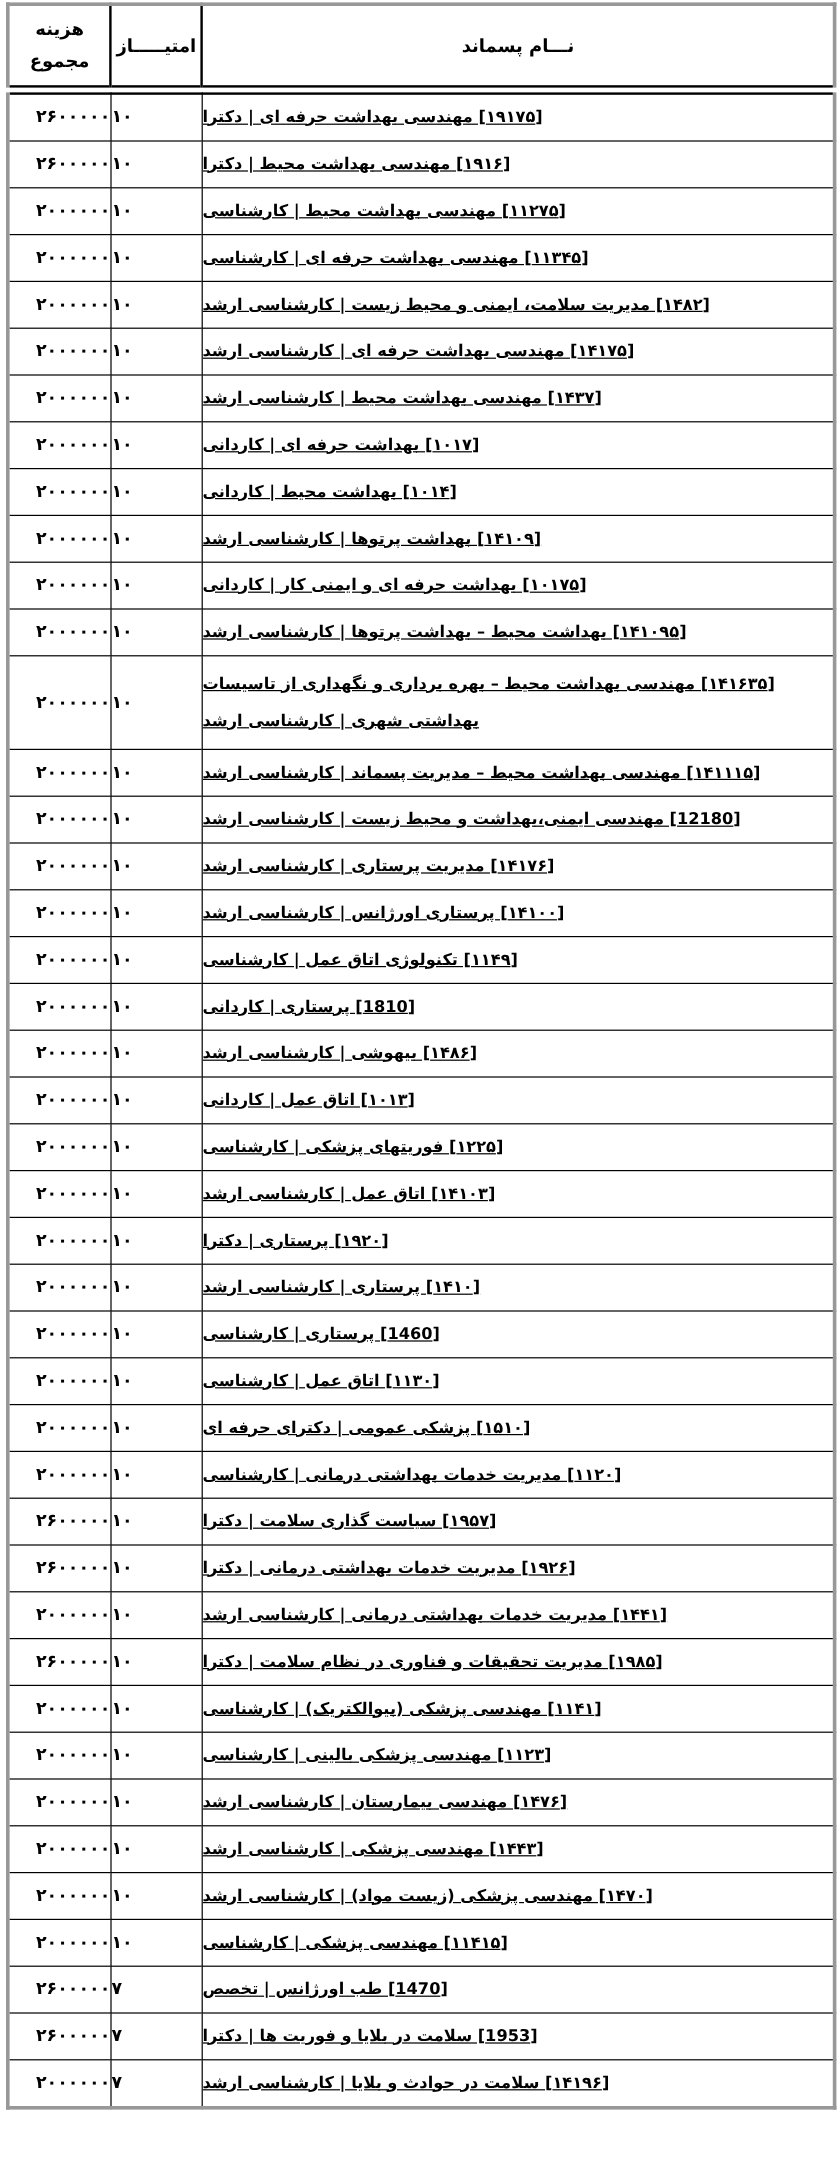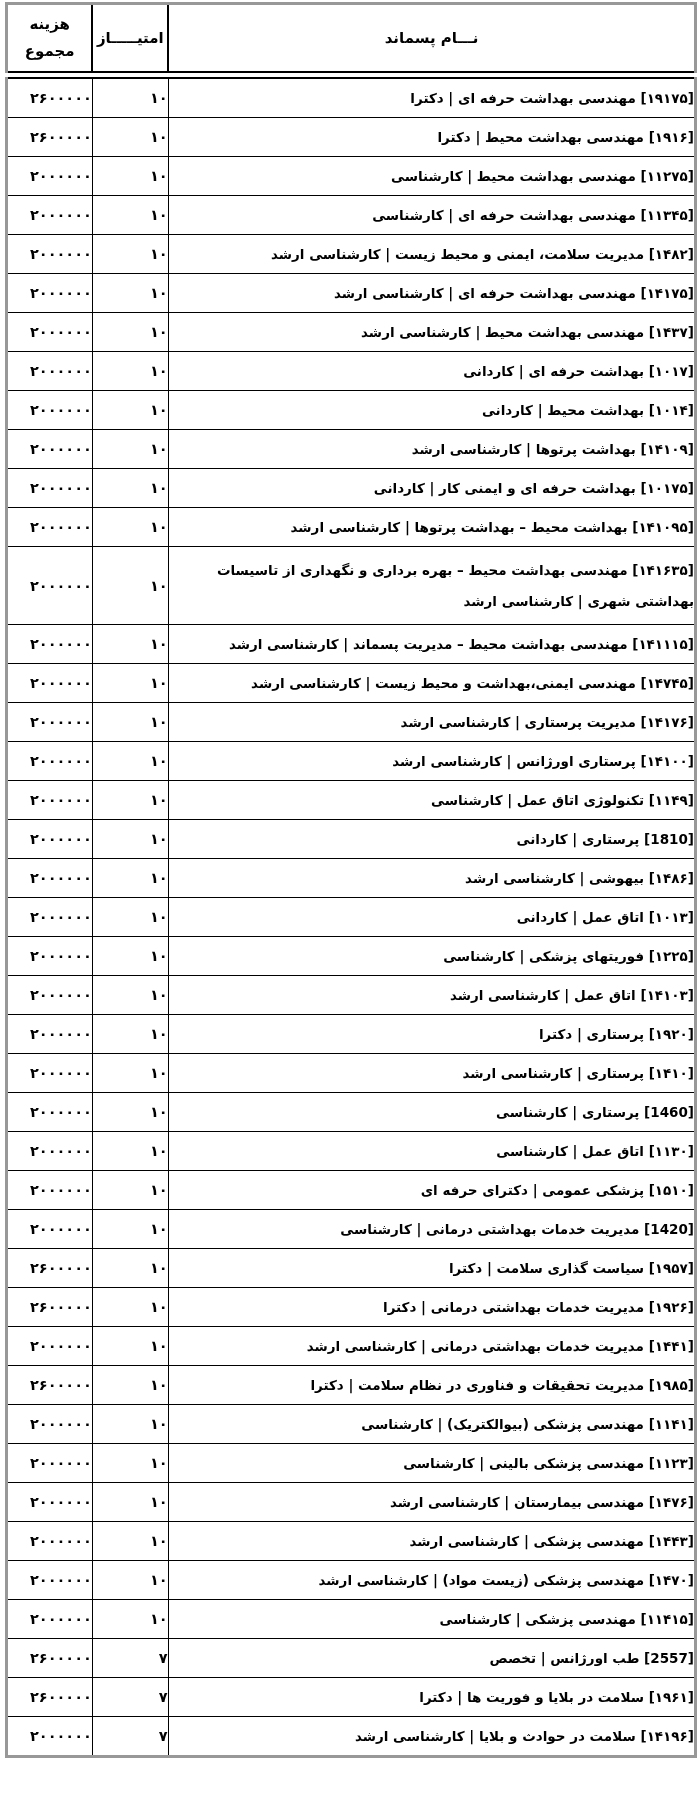--- a/index.html
+++ b/index.html
@@ -49,27 +49,28 @@
   .body-table td {
     border: 1.5px solid #000000;
     height: 38px;
     vertical-align: middle;
     padding: 0;
     overflow: hidden;
   }
   tr.tall td { height: 77px; margin-top: 31px; }
 
   .name-cell {
-    text-align: right;
+    text-align: left;
     padding: 2px 6px;
     font-size: 13.5px;
     line-height: 31px;
+    text-decoration: underline;
   }
   .score-cell {
-    text-align: right;
+    text-align: left;
     padding-left: 4px;
     padding-right: 11px;
     font-size: 14.5px;
   }
   .cost-cell {
     padding-left: 4px;
     padding-right: 8px;
     font-size: 14.5px;
     letter-spacing: 0.5px;
     white-space: nowrap;
@@ -169,21 +170,21 @@
           <td class="name-cell">[۱۴۱۶۳۵] مهندسی بهداشت محیط – بهره برداری و نگهداری از تاسیسات بهداشتی شهری | کارشناسی ارشد</td>
           <td class="score-cell">۱۰</td>
           <td class="cost-cell">۲۰۰۰۰۰۰</td>
         </tr>
         <tr>
           <td class="name-cell">[۱۴۱۱۱۵] مهندسی بهداشت محیط – مدیریت پسماند | کارشناسی ارشد</td>
           <td class="score-cell">۱۰</td>
           <td class="cost-cell">۲۰۰۰۰۰۰</td>
         </tr>
         <tr>
-          <td class="name-cell">[۱۴۷۴۵] مهندسی ایمنی،بهداشت و محیط زیست | کارشناسی ارشد</td>
+          <td class="name-cell">[12180] مهندسی ایمنی،بهداشت و محیط زیست | کارشناسی ارشد</td>
           <td class="score-cell">۱۰</td>
           <td class="cost-cell">۲۰۰۰۰۰۰</td>
         </tr>
         <tr>
           <td class="name-cell">[۱۴۱۷۶] مدیریت پرستاری | کارشناسی ارشد</td>
           <td class="score-cell">۱۰</td>
           <td class="cost-cell">۲۰۰۰۰۰۰</td>
         </tr>
         <tr>
           <td class="name-cell">[۱۴۱۰۰] پرستاری اورژانس | کارشناسی ارشد</td>
@@ -239,21 +240,21 @@
           <td class="name-cell">[۱۱۳۰] اتاق عمل | کارشناسی</td>
           <td class="score-cell">۱۰</td>
           <td class="cost-cell">۲۰۰۰۰۰۰</td>
         </tr>
         <tr>
           <td class="name-cell">[۱۵۱۰] پزشکی عمومی | دکترای حرفه ای</td>
           <td class="score-cell">۱۰</td>
           <td class="cost-cell">۲۰۰۰۰۰۰</td>
         </tr>
         <tr>
-          <td class="name-cell">[1420] مدیریت خدمات بهداشتی درمانی | کارشناسی</td>
+          <td class="name-cell">[۱۱۲۰] مدیریت خدمات بهداشتی درمانی | کارشناسی</td>
           <td class="score-cell">۱۰</td>
           <td class="cost-cell">۲۰۰۰۰۰۰</td>
         </tr>
         <tr>
           <td class="name-cell">[۱۹۵۷] سیاست گذاری سلامت | دکترا</td>
           <td class="score-cell">۱۰</td>
           <td class="cost-cell">۲۶۰۰۰۰۰</td>
         </tr>
         <tr>
           <td class="name-cell">[۱۹۲۶] مدیریت خدمات بهداشتی درمانی | دکترا</td>
@@ -294,26 +295,26 @@
           <td class="name-cell">[۱۴۷۰] مهندسی پزشکی (زیست مواد) | کارشناسی ارشد</td>
           <td class="score-cell">۱۰</td>
           <td class="cost-cell">۲۰۰۰۰۰۰</td>
         </tr>
         <tr>
           <td class="name-cell">[۱۱۴۱۵] مهندسی پزشکی | کارشناسی</td>
           <td class="score-cell">۱۰</td>
           <td class="cost-cell">۲۰۰۰۰۰۰</td>
         </tr>
         <tr>
-          <td class="name-cell">[2557] طب اورژانس | تخصص</td>
+          <td class="name-cell">[1470] طب اورژانس | تخصص</td>
           <td class="score-cell">۷</td>
           <td class="cost-cell">۲۶۰۰۰۰۰</td>
         </tr>
         <tr>
-          <td class="name-cell">[۱۹۶۱] سلامت در بلایا و فوریت ها | دکترا</td>
+          <td class="name-cell">[1953] سلامت در بلایا و فوریت ها | دکترا</td>
           <td class="score-cell">۷</td>
           <td class="cost-cell">۲۶۰۰۰۰۰</td>
         </tr>
         <tr>
           <td class="name-cell">[۱۴۱۹۶] سلامت در حوادث و بلایا | کارشناسی ارشد</td>
           <td class="score-cell">۷</td>
           <td class="cost-cell">۲۰۰۰۰۰۰</td>
         </tr>
       </tbody>
   </table>

